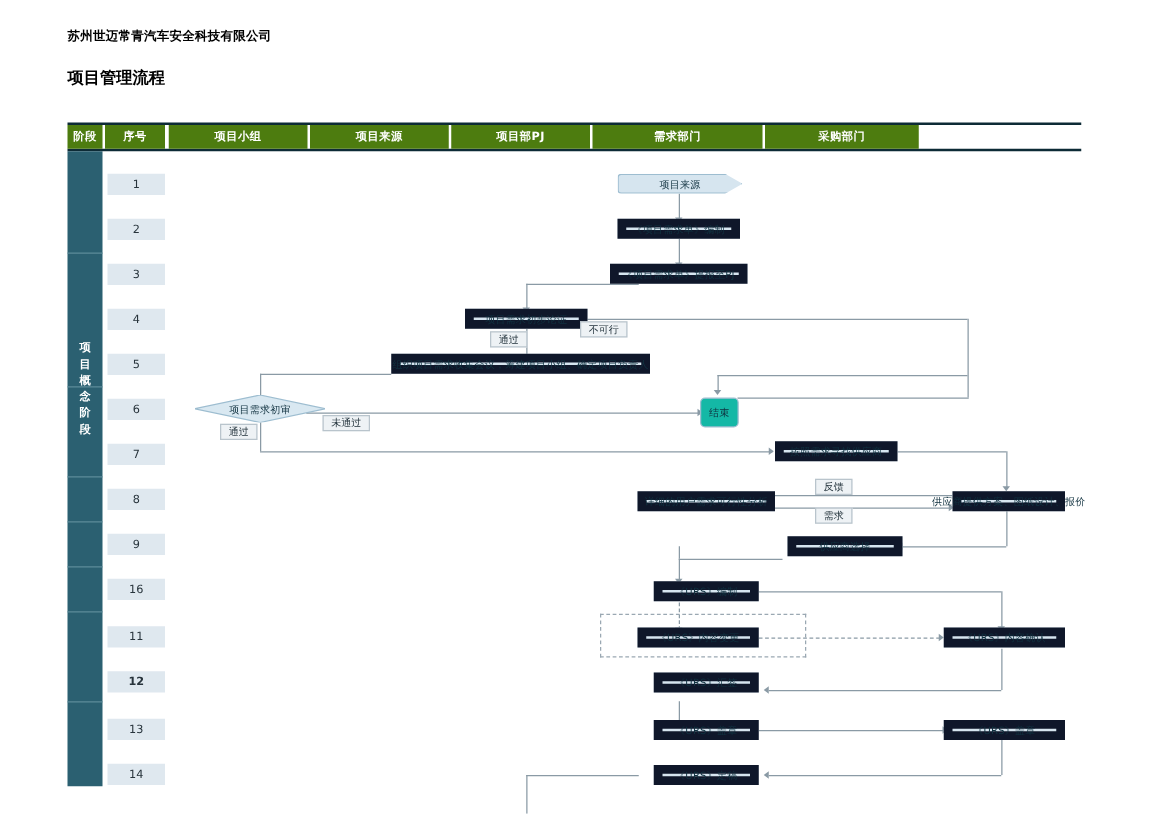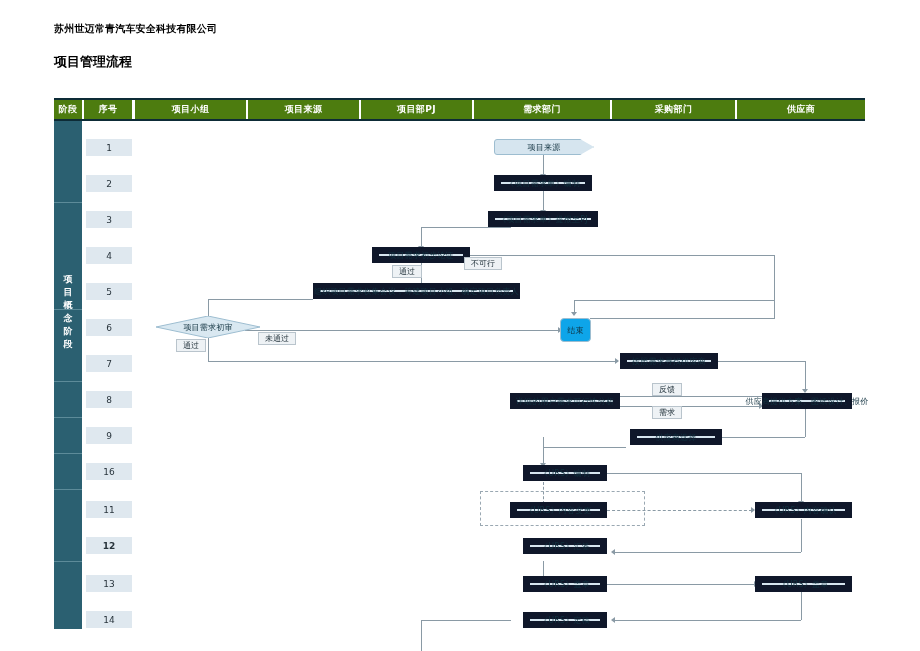--- a/index.html
+++ b/index.html
@@ -129,21 +129,21 @@
     line-height: 11px;
     display: flex;
     align-items: center;
     justify-content: center;
     text-align: center;
     box-sizing: border-box;
     white-space: nowrap;
     letter-spacing: 0.2px;
   }
   .node.terminator {
-    background: #0ea5e9;
+    background: #14b8a6;
     border: 1px solid #9dbdd0;
     border-radius: 4px;
   }
 
   
   .node.chevron {
     background: #d6e5ef;
     border: 1px solid #9dbdd0;
     border-radius: 3px;
     clip-path: polygon(0 0, 86% 0, 100% 50%, 86% 100%, 0 100%);
@@ -242,21 +242,20 @@
   <div class="hdr-rule-top"></div>
   <div class="hdr-rule-bottom"></div>
 
   <div class="hdr-cell" style="left:54px;  width:28px;">阶段</div>
   <div class="hdr-cell" style="left:84px;  width:48px;">序号</div>
   <div class="hdr-cell" style="left:135px; width:111px;">项目小组</div>
   <div class="hdr-cell" style="left:248px; width:111px;">项目来源</div>
   <div class="hdr-cell" style="left:361px; width:111px;">项目部PJ</div>
   <div class="hdr-cell" style="left:474px; width:136px;">需求部门</div>
   <div class="hdr-cell" style="left:612px; width:123px;">采购部门</div>
-  <div class="hdr-cell" style="left:737px; width:128px;">供应商</div>
 
   <div class="stage-band">
     <div class="stage-label">
       <span>项</span>
       <span>目</span>
       <span>概</span>
       <span>念</span>
       <span>阶</span>
       <span>段</span>
     </div>

